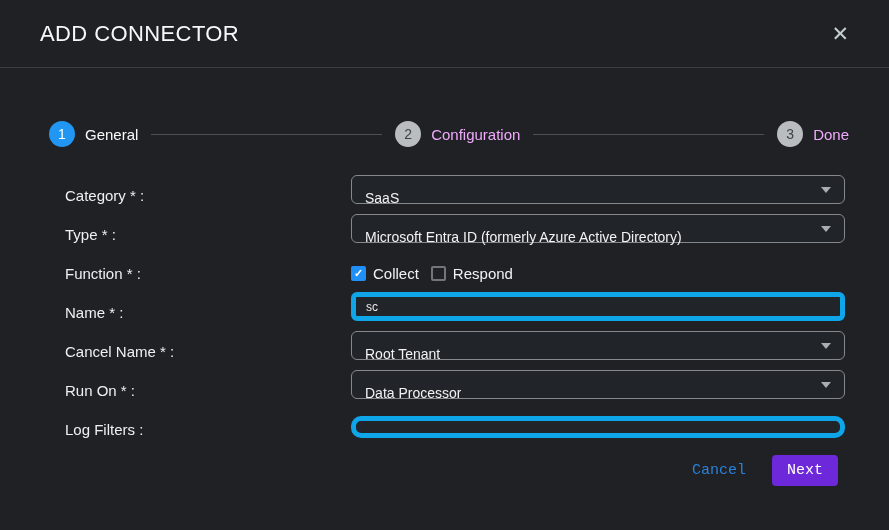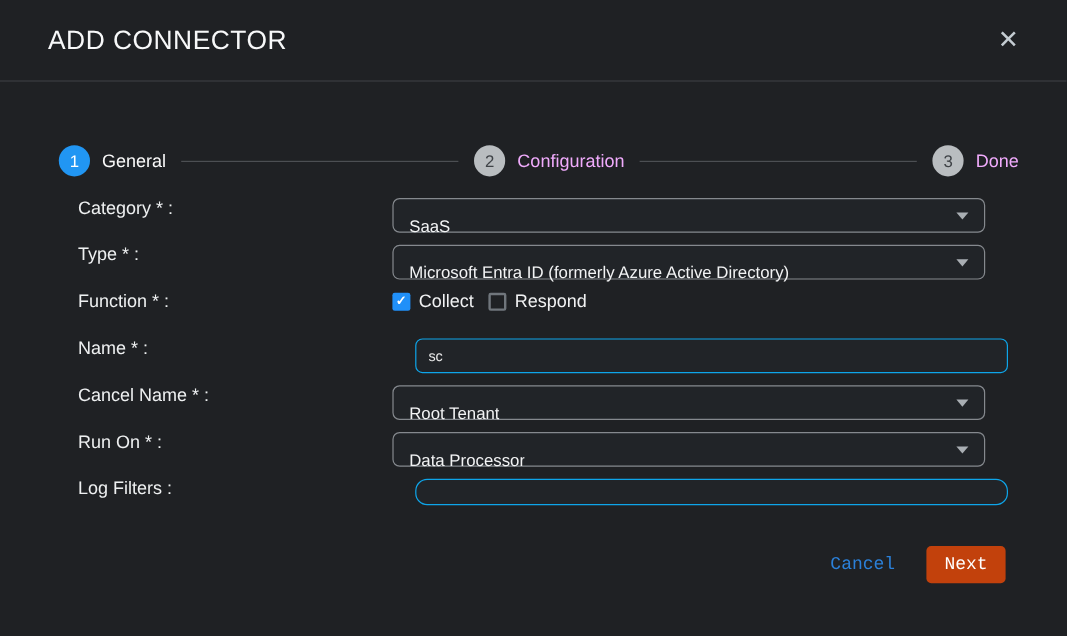--- a/index.html
+++ b/index.html
@@ -16,43 +16,43 @@
   .step{display:flex;align-items:center;}
   .step-circle{width:26px;height:26px;border-radius:50%;display:flex;align-items:center;
     justify-content:center;font-size:14px;flex:0 0 auto;}
   .step-circle.active{background:#2196f3;color:#ffffff;}
   .step-circle.inactive{background:#b9bdc0;color:#3f4347;}
   .step-label{margin-left:10px;font-size:15px;}
   .step-label.active{color:#fafafa;}
   .step-label.inactive{color:#f0abfc;}
   .step-line{flex:1;height:1px;background:#4c4f53;margin:0 13px;}
   .form{margin-top:18px;}
-  .row{display:flex;align-items:flex-start;height:39px;padding-left:25px;}
+  .row{display:flex;align-items:flex-end;height:39px;padding-left:25px;gap:24px;}
   .flabel{width:262px;font-size:15px;color:#eef0f1;flex:0 0 auto;}
   .control{width:494px;box-sizing:border-box;flex:0 0 auto;}
   .select{height:29px;border:1px solid #85898e;border-radius:6px;display:flex;
     align-items:center;justify-content:space-between;padding:0 13px;background:#212428;cursor:pointer;}
   .select-value{font-size:14px;color:#f2f3f4;white-space:nowrap;overflow:hidden;margin-top:16px;}
   .caret{width:0;height:0;border-left:5px solid transparent;border-right:5px solid transparent;
     border-top:6px solid #a9aeb3;flex:0 0 auto;margin-left:8px;}
-  .text-input{height:29px;border:1px solid #0ea5e9;border-radius:6px;background:#212428;
-    color:#eaeaea;font-size:12px;padding:0 10px;outline:none;font-family:inherit;display:block;margin-left:19px;}
+  .text-input{height:29px;border:5px solid #0ea5e9;border-radius:6px;background:#212428;
+    color:#eaeaea;font-size:12px;padding:0 10px;outline:none;font-family:inherit;display:block;}
   .log-input{height:22px;border-radius:10px;}
   .checkbox-group{display:flex;align-items:center;gap:12px;}
   .cb-item{display:flex;align-items:center;cursor:pointer;}
   .checkbox{width:15px;height:15px;box-sizing:border-box;border-radius:2px;display:flex;
     align-items:center;justify-content:center;flex:0 0 auto;}
   .checkbox.checked{background:#2090f9;}
   .checkbox.unchecked{background:transparent;border:2px solid #70767c;}
   .check{color:#ffffff;font-size:11px;font-weight:bold;line-height:1;}
   .cb-label{margin-left:7px;font-size:15px;color:#f1f2f3;}
   .actions{display:flex;align-items:center;justify-content:flex-end;margin-top:17px;
     padding-right:11px;gap:26px;font-family:Liberation Mono, monospace;}
   .cancel{color:#2b80d9;font-size:15px;cursor:pointer;text-decoration:none;}
-  .next{background:#c2410c;color:#ffffff;border:none;border-radius:4px;height:31px;
+  .next{background:#6d28d9;color:#ffffff;border:none;border-radius:4px;height:31px;
     min-width:66px;padding:0 15px;font-size:15px;font-family:inherit;cursor:pointer;}
 </style>
 </head>
 <body>
 
 <div class="dialog">
 
   <div class="header">
     <div class="title">ADD CONNECTOR</div>
     <div class="close">✕</div>

